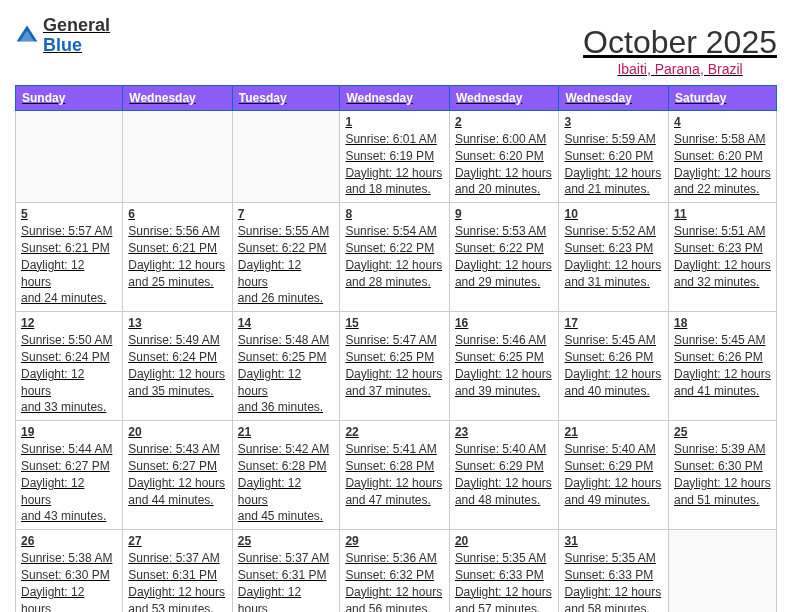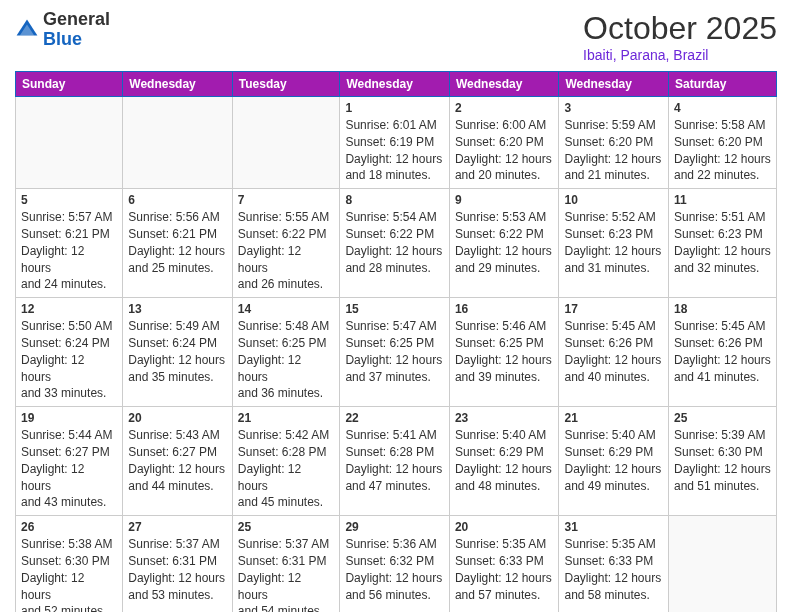--- a/index.html
+++ b/index.html
@@ -6,21 +6,22 @@
     body {
       width: 792px;
       height: 612px;
       font-family: Arial, sans-serif;
       background: #fff;
       overflow: hidden;
     }
     .page {
       width: 792px;
       height: 612px;
-      padding: 10px 15px;
+      padding: 16px 15px;
+      text-decoration: underline;
     }
     .header {
       display: flex;
       justify-content: space-between;
       align-items: flex-start;
       margin-bottom: 8px;
     }
     .logo {
       display: flex;
       align-items: center;
@@ -31,38 +32,39 @@
       font-weight: bold;
       line-height: 1.1;
     }
     .logo-general { color: #333; }
     .logo-blue { color: #1565c0; }
     .logo-icon {
       width: 24px;
       height: 24px;
     }
     .title-block {
-      text-align: left;
+      text-align: center;
+      margin-top: 8px;
     }
     .month-title {
       font-size: 32px;
       font-weight: normal;
       color: #333;
     }
     .location-title {
       font-size: 14px;
-      color: #6d28d9;
+      color: #be185d;
     }
     .calendar {
       width: 100%;
       border-collapse: collapse;
       border: 1px solid #ccc;
     }
     .calendar th {
-      background-color: #a21caf;
+      background-color: #8b5cf6;
       color: #fff;
       font-size: 12px;
       font-weight: bold;
       padding: 5px 6px;
       text-align: left;
       border: 1px solid #1565c0;
     }
     .calendar td {
       vertical-align: top;
       border: 1px solid #ccc;

